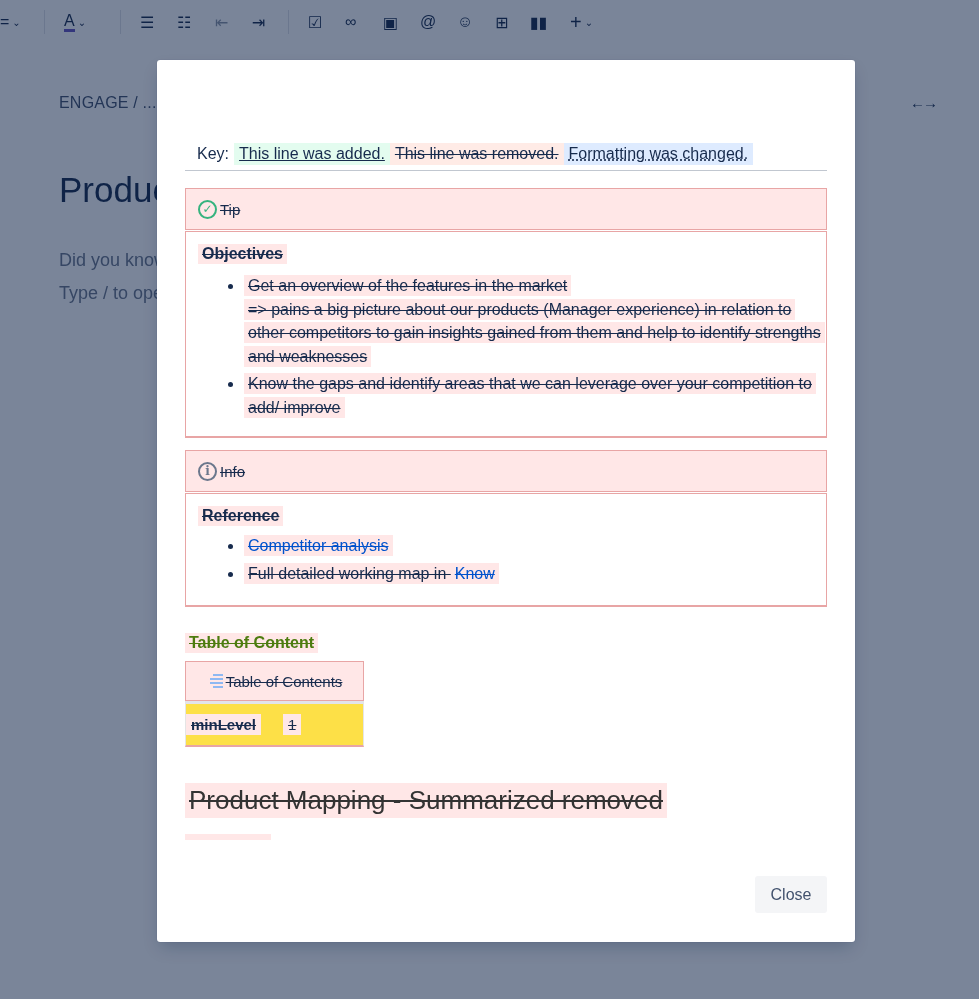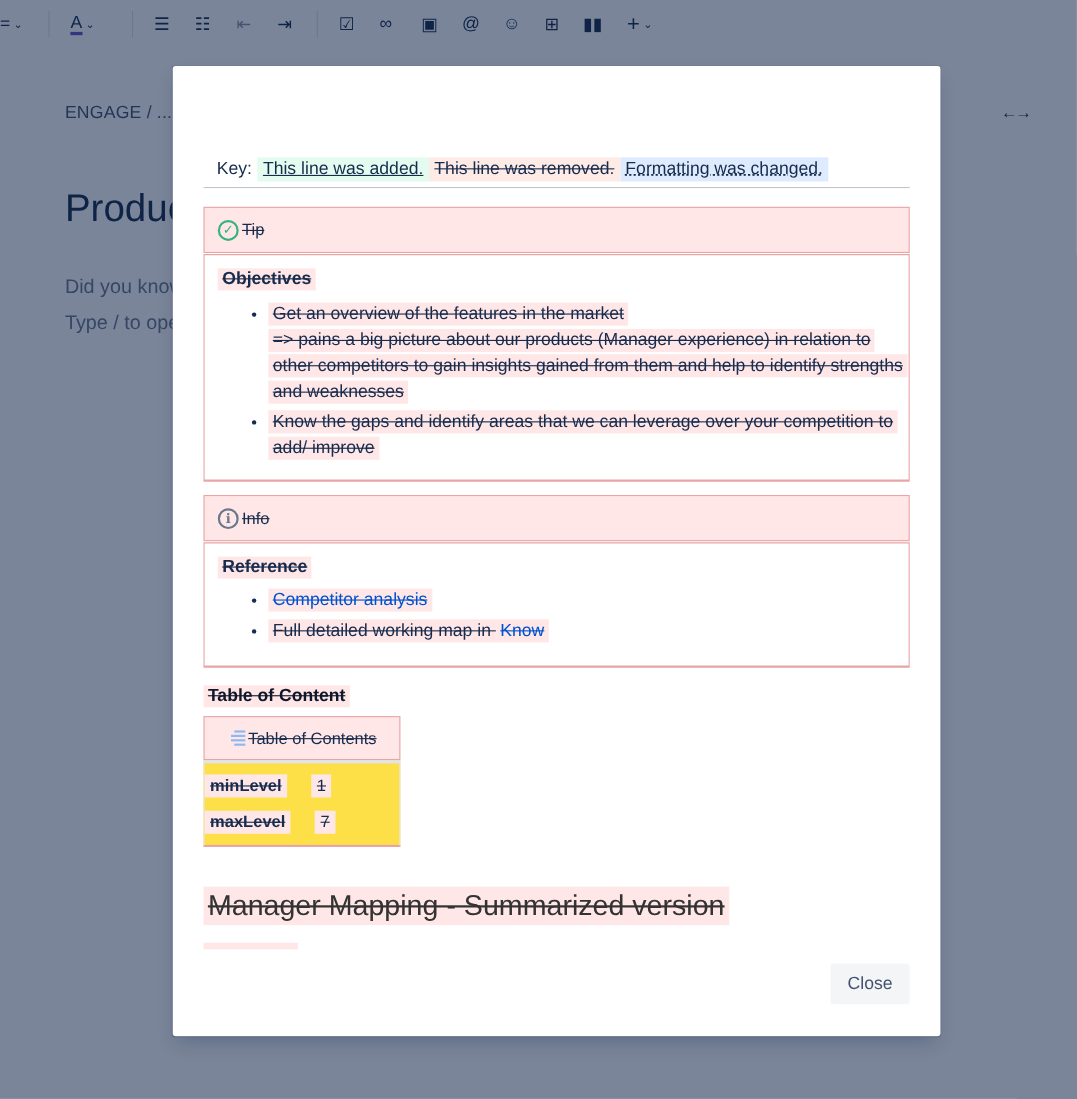--- a/index.html
+++ b/index.html
@@ -35,21 +35,21 @@
   .panel-head .ic { width: 19px; height: 19px; border-radius: 50%; display: inline-flex; align-items: center; justify-content: center; font-size: 12px; margin-right: 3px; }
   .ic-tip { border: 2px solid #36B37E; color: #36B37E; font-weight: bold; }
   .ic-info { border: 2px solid #6B778C; color: #6B778C; font-weight: bold; font-family: "DejaVu Serif", serif; font-size: 11px; }
   .panel-body { border: 1px solid #E8A5A5; border-top: 1px solid #E8A5A5; border-bottom: 2px solid #E8A5A5; margin-top: 1px; padding: 12px 5px 14px 16px; background: #fff; }
   .panel-body h4 { font-size: 16px; color: #172B4D; font-weight: bold; display: inline-block; padding: 1px 4px; margin-left: -4px; }
   .panel-body ul { margin-top: 10px; padding-left: 42px; list-style: disc; }
   .panel-body li { font-size: 16px; line-height: 23.5px; color: #172B4D; margin-bottom: 4px; }
   .panel-body li span.del { padding: 2px 4px; -webkit-box-decoration-break: clone; box-decoration-break: clone; }
   .link-del { color: #0052CC; }
 
-  .toc-heading { margin-top: 16px; display: inline-block; font-size: 16px; font-weight: bold; color: #0f172a; padding: 1px 4px; }
+  .toc-heading { margin-top: 26px; display: inline-block; font-size: 16px; font-weight: bold; color: #4d7c0f; padding: 1px 4px; }
   .toc-macro { width: 179px; margin-top: 8px; }
   .toc-head { height: 40px; background: #FFE7E7; border: 1px solid #E8A5A5; display: flex; align-items: center; justify-content: center; font-size: 15px; color: #172B4D; }
   .toc-icon { display: inline-block; width: 16px; margin-right: 3px; }
   .toc-icon i { display: block; height: 2px; background: #8FB8F2; margin: 2px 0 2px auto; }
   .toc-params { background: #fde047; border-left: 1px solid #E5E5E5; border-right: 1px solid #E5E5E5; border-top: 3px solid #E2E4E9; border-bottom: 2px solid #E8A5A5; padding: 4px 0 4px 0; }
   .toc-row { display: flex; align-items: center; height: 33px; font-size: 15px; color: #172B4D; }
   .toc-row .k { font-weight: bold; padding: 2px 5px; width: auto; }
   .toc-row .v { margin-left: 22px; padding: 2px 5px; }
 
   .big-heading { display: inline-block; margin-top: 36px; font-size: 26px; color: #333; background: #FFE7E7; text-decoration: line-through; padding: 2px 4px; }
@@ -176,25 +176,21 @@
             <i style="width:13px"></i>
             <i style="width:10px"></i>
           </span>
         <span style="text-decoration:line-through;">Table of Contents</span>
       </div>
       <div class="toc-params">
         <div class="toc-row">
           <span class="k del">minLevel</span>
           <span class="v del">1</span>
         </div>
-        <div class="toc-row">
-          <span class="k del">maxLevel</span>
-          <span class="v del">7</span>
-        </div>
       </div>
     </div>
 
-    <div class="big-heading">Manager Mapping - Summarized version</div>
+    <div class="big-heading">Product Mapping - Summarized removed</div>
     <div class="small-bar"></div>
   </div>
 
   <button class="close-btn">Close</button>
 </div>
 
 </body></html>

